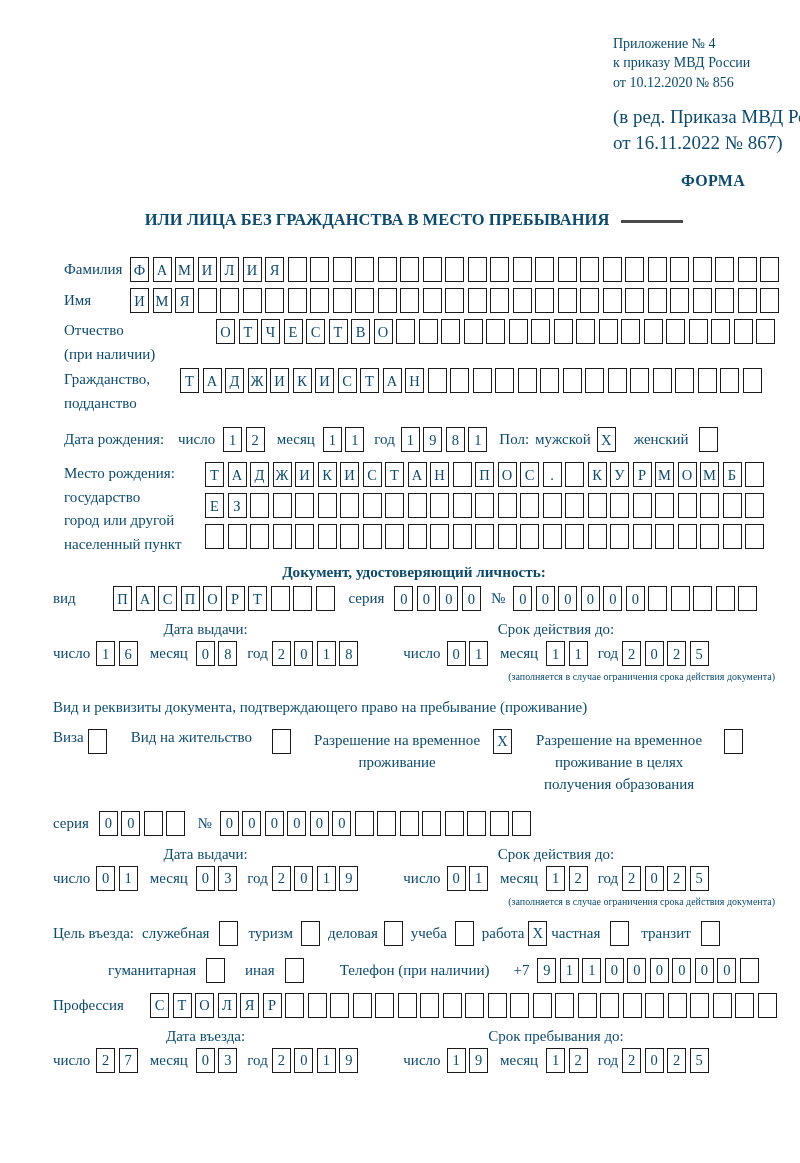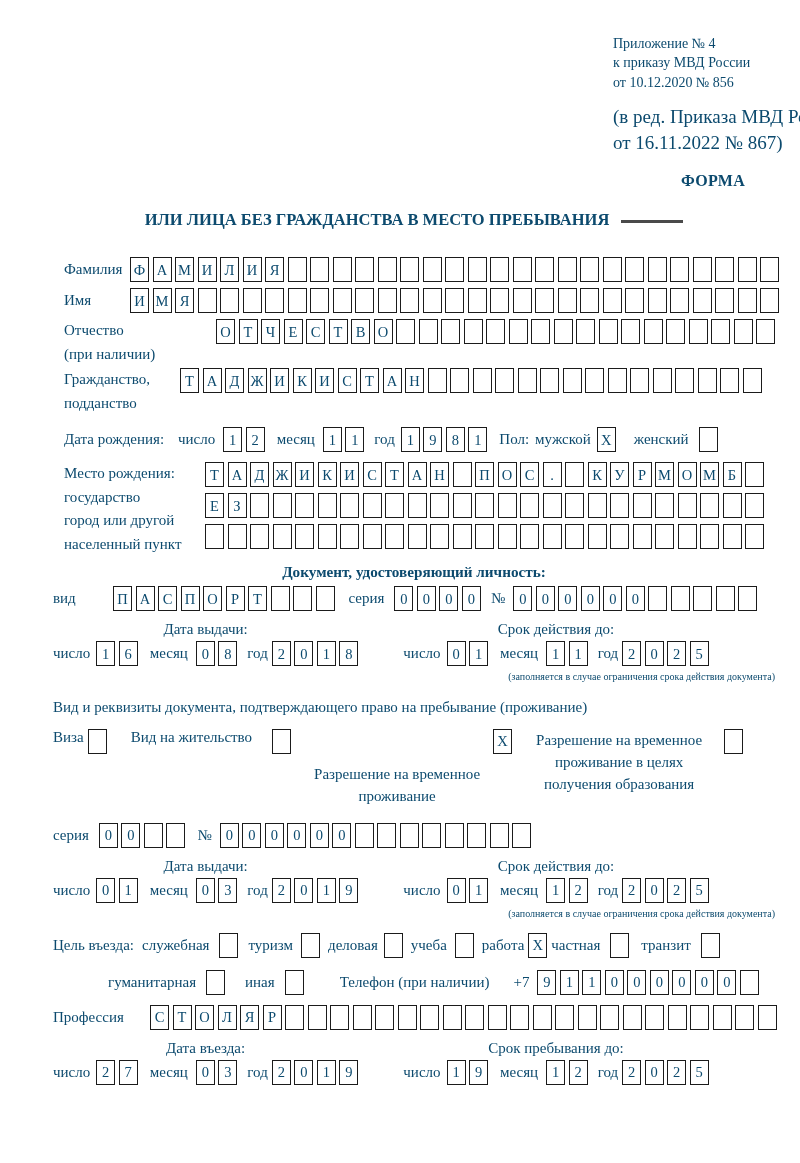--- a/index.html
+++ b/index.html
@@ -52,21 +52,21 @@
   .dates-row { display:flex; padding-right:58px; margin-top:10px;gap:45px; }
   .date-group { text-align:center; }
   .date-head { font-size:15px; margin-bottom:3px; }
   .date-line { display:flex; align-items:center; }
   .limit-note { text-align:right; font-size:10px; margin-top:5px; }
 
   .intro { margin-top:14px; line-height:1.5; }
 
   .opts { display:flex; align-items:flex-start; margin-top:10px; }
   .opt-text { text-align:center; line-height:22px; flex:0 0 auto; }
-  .opt-w1 { width:172px;margin-top:34px; }
+  .opt-w1 { width:172px; }
   .opt-w2 { width:186px; }
 
   .purp { display:flex; align-items:center; margin-top:14px; }
   .purp2 { display:flex; align-items:center; margin-top:12px; padding-left:55px; }
 </style>
 </head>
 <body>
 
 <div class="page">
   <div class="content">

